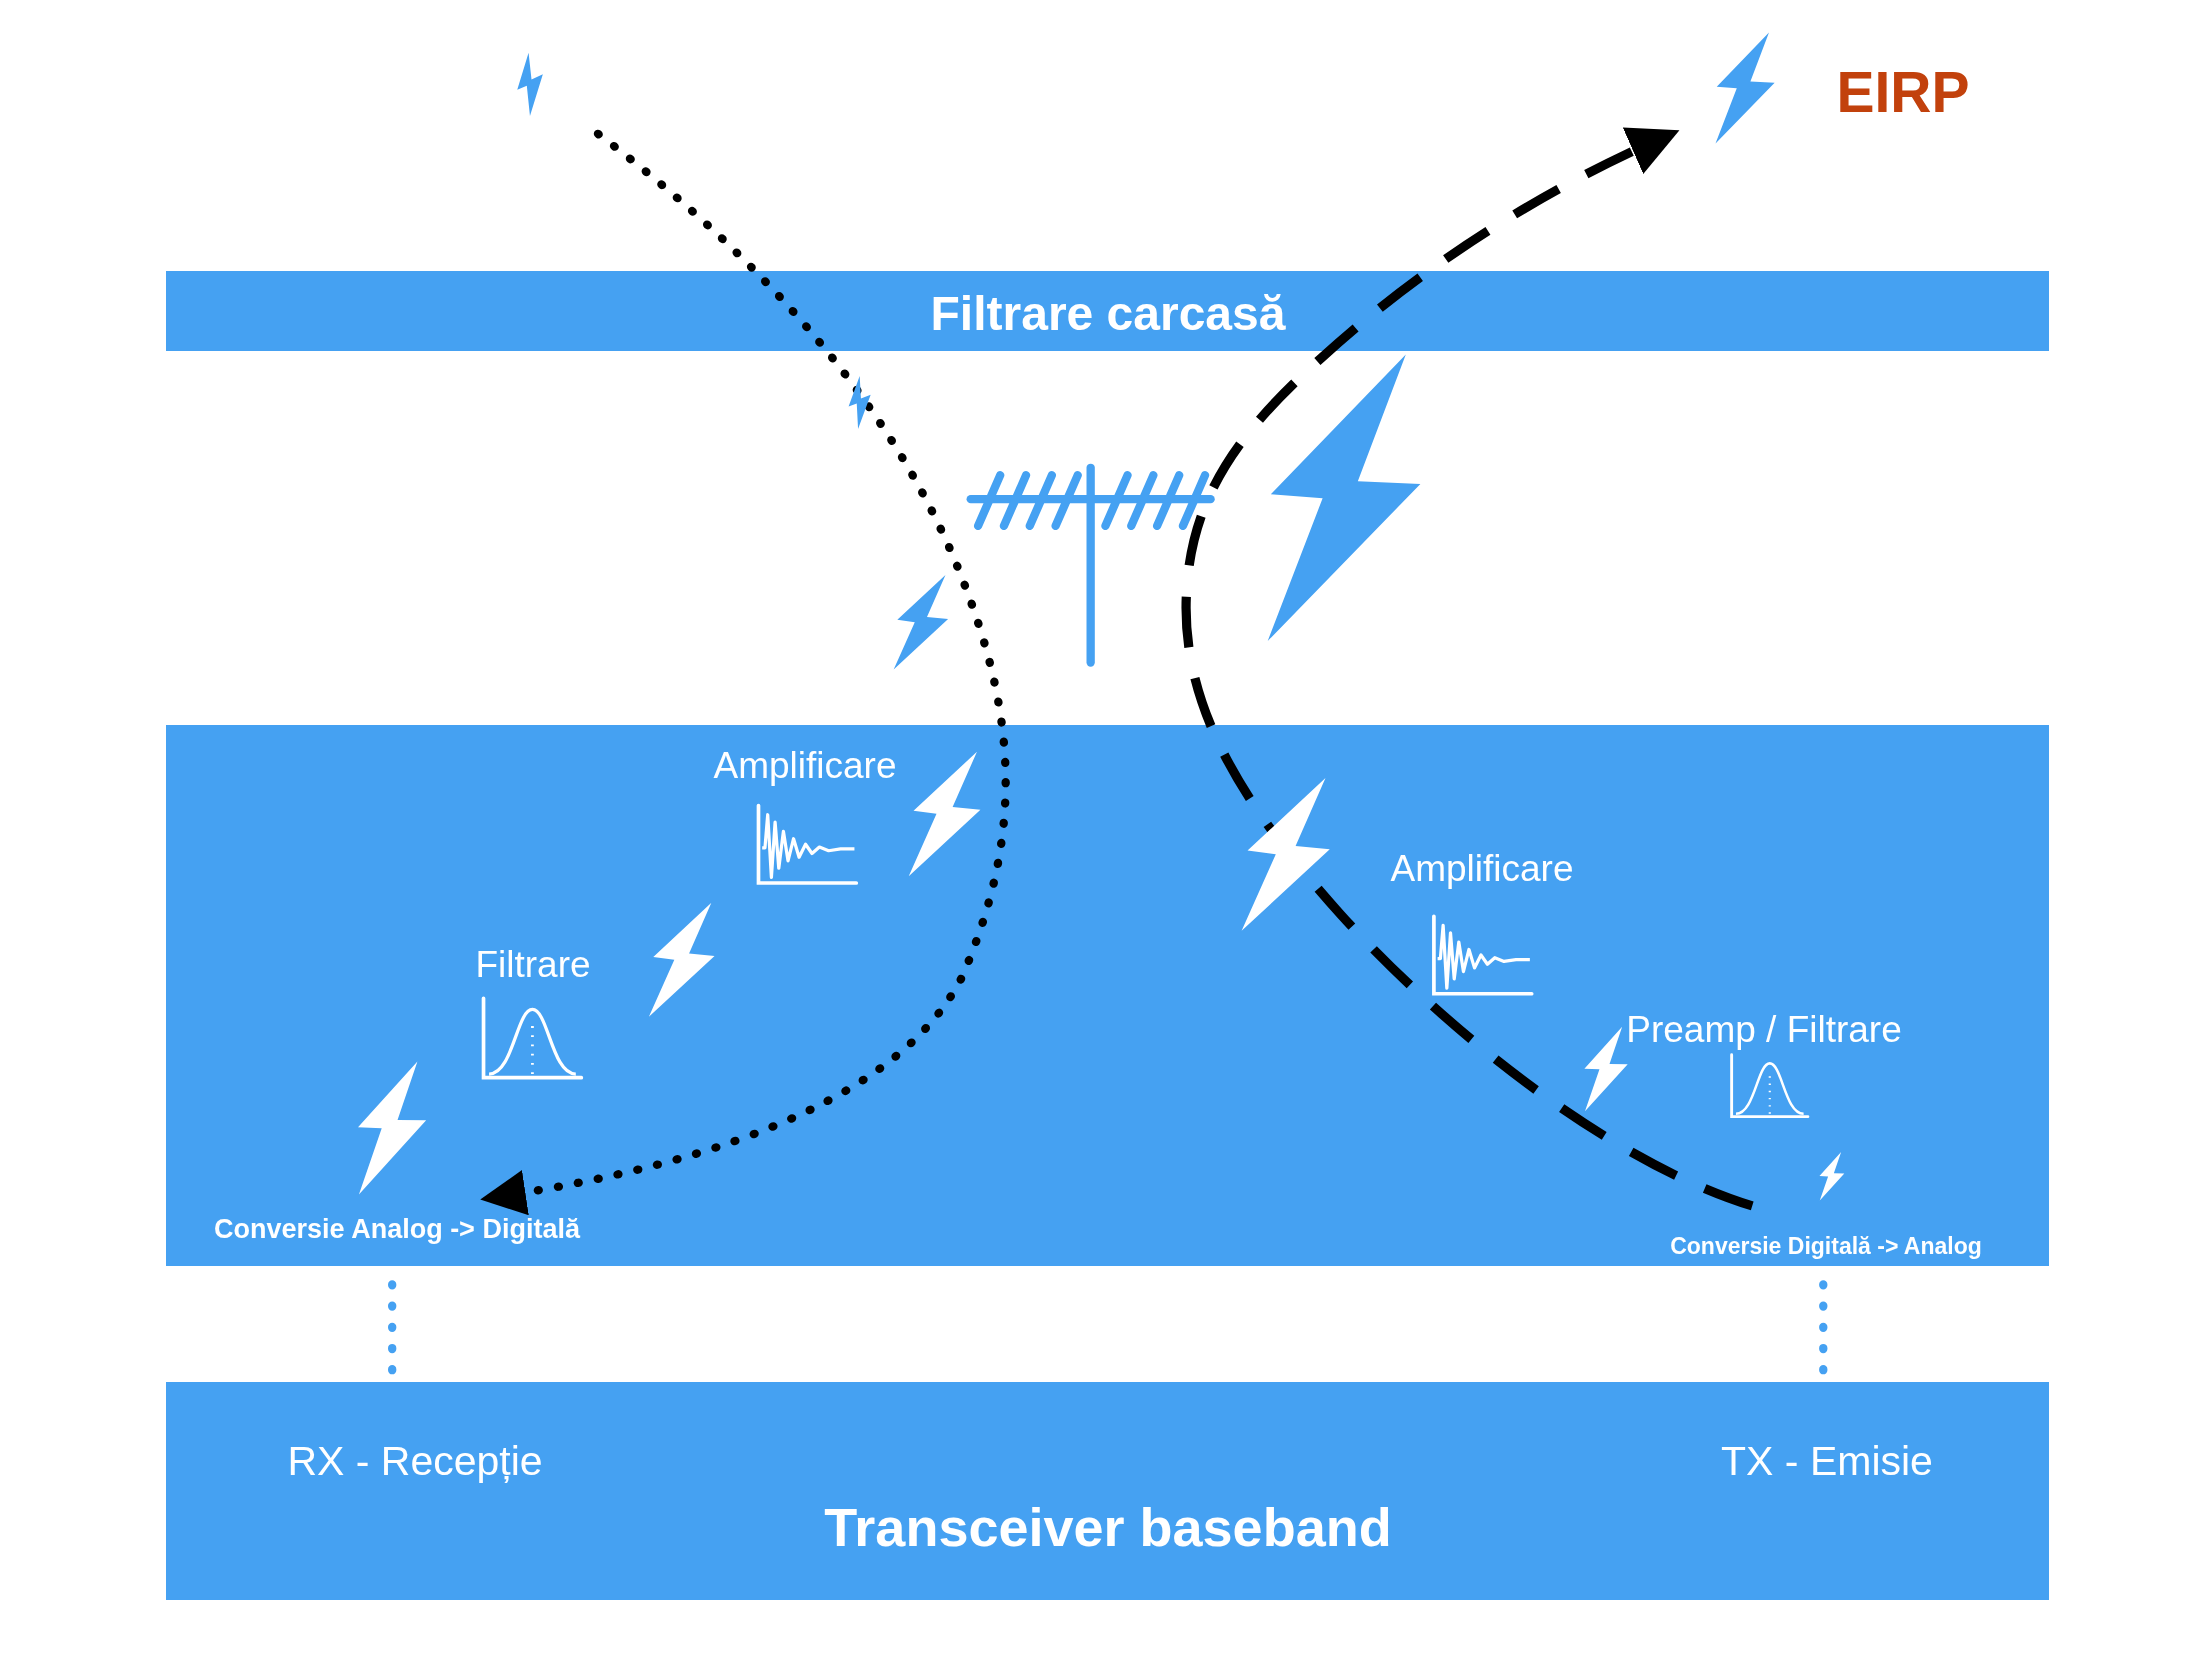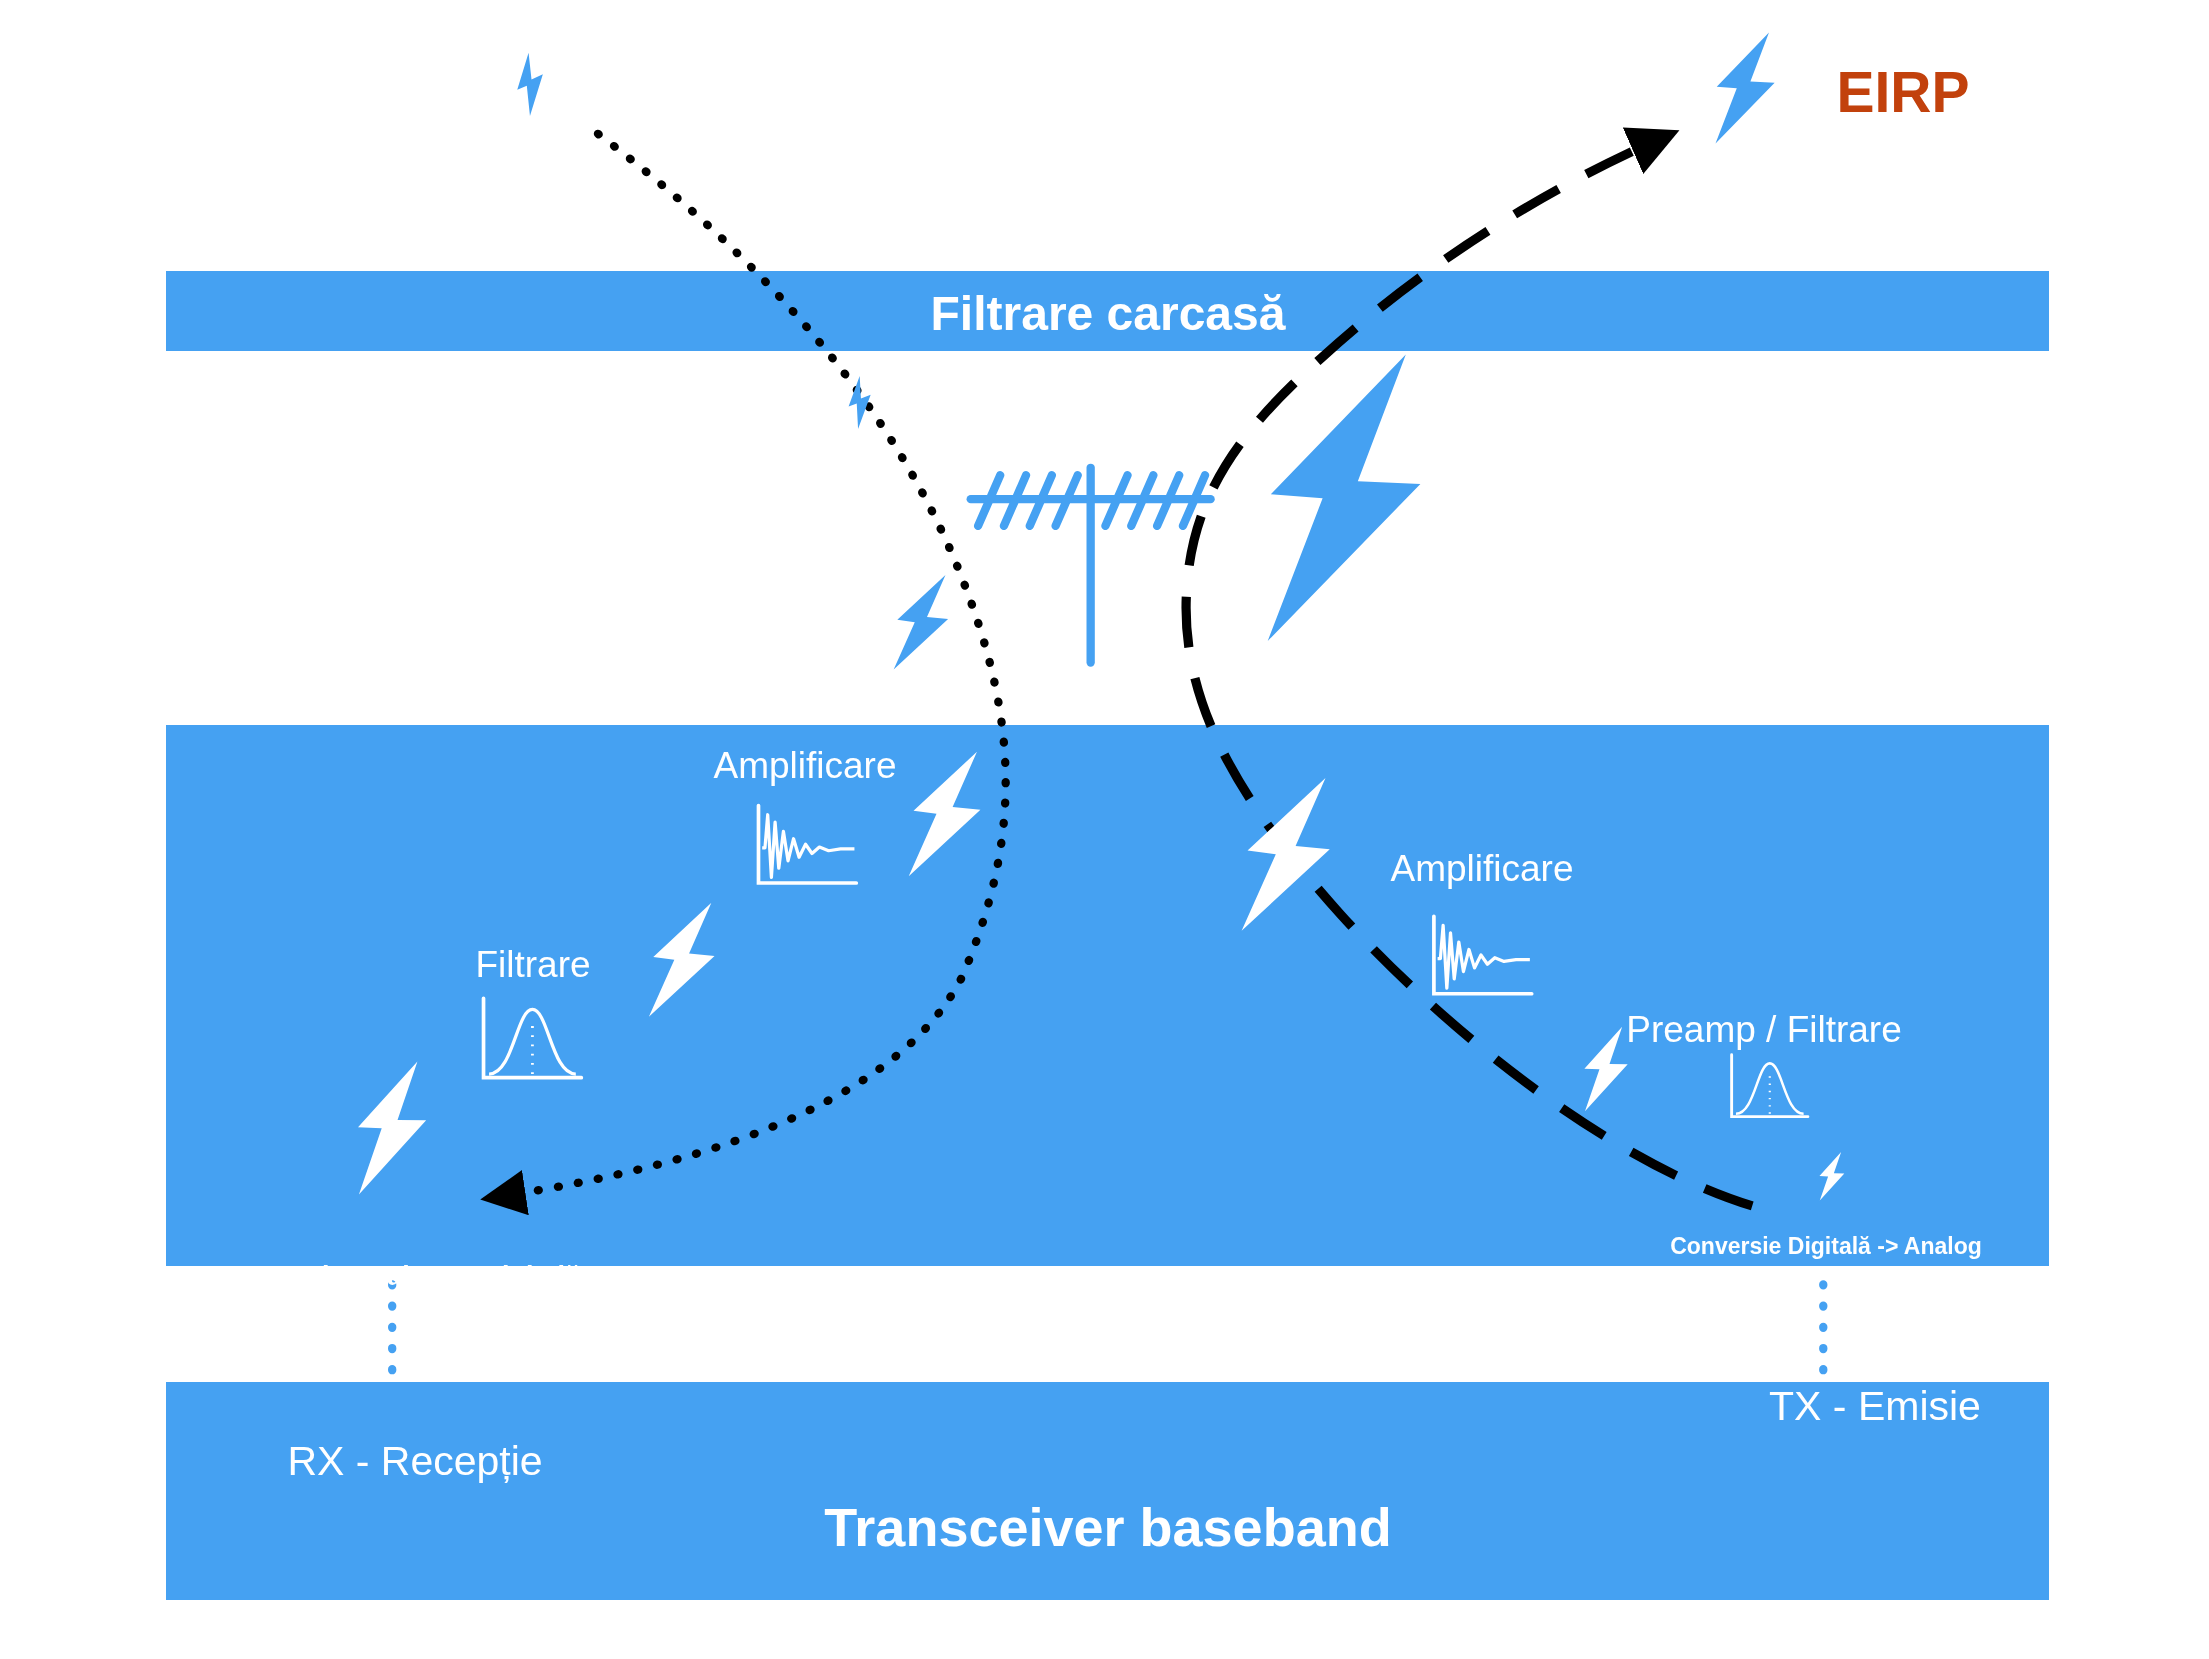--- a/index.html
+++ b/index.html
@@ -33,26 +33,26 @@
     color:var(--label-white);
     z-index:5;
   }
   .bold{font-weight:700;}
   .lbl.eirp{left:1903px;top:92px;font-size:57px;color:#c2410c;}
   .lbl.case-title{left:1108px;top:313px;font-size:48px;}
   .lbl.frontend-title{left:1108px;top:1183px;font-size:54px;}
   .lbl.baseband-title{left:1108px;top:1527px;font-size:54px;}
   .lbl.amp-rx{left:805px;top:766px;font-size:37px;}
   .lbl.filt-rx{left:533px;top:965px;font-size:37px;}
-  .lbl.adc{left:397px;top:1229px;font-size:27px;margin-top:47px;}
+  .lbl.adc{left:397px;top:1229px;font-size:27px;}
   .lbl.amp-tx{left:1482px;top:869px;font-size:37px;}
   .lbl.preamp{left:1764px;top:1016px;font-size:37px;margin-top:14px;}
   .lbl.dac{left:1826px;top:1229px;font-size:23px;margin-top:17px;}
   .lbl.rx{left:415px;top:1461px;font-size:41px;}
-  .lbl.tx{left:1827px;top:1406px;font-size:41px;margin-left:48px;}
+  .lbl.tx{left:1827px;top:1461px;font-size:41px;}
 
   .bolt-blue{fill:var(--accent-blue);}
   .bolt-white{fill:#fff;}
   .ant{stroke:var(--accent-blue);stroke-width:9;stroke-linecap:round;fill:none;}
   .rx-curve{fill:none;stroke:var(--arrow-black);stroke-width:9;stroke-dasharray:1 21;stroke-linecap:round;}
   .tx-curve{fill:none;stroke:var(--arrow-black);stroke-width:10;stroke-dasharray:55 34;}
   .conn{stroke:var(--accent-blue);stroke-width:9;stroke-dasharray:1 22;stroke-linecap:round;}
   .chart .axis{fill:none;stroke:#fff;stroke-width:4;stroke-linecap:round;}
   .chart .wave{fill:none;stroke:#fff;stroke-width:3.5;stroke-linejoin:round;}
   .chart .dots{stroke:#fff;stroke-width:3;stroke-dasharray:2 8;}

